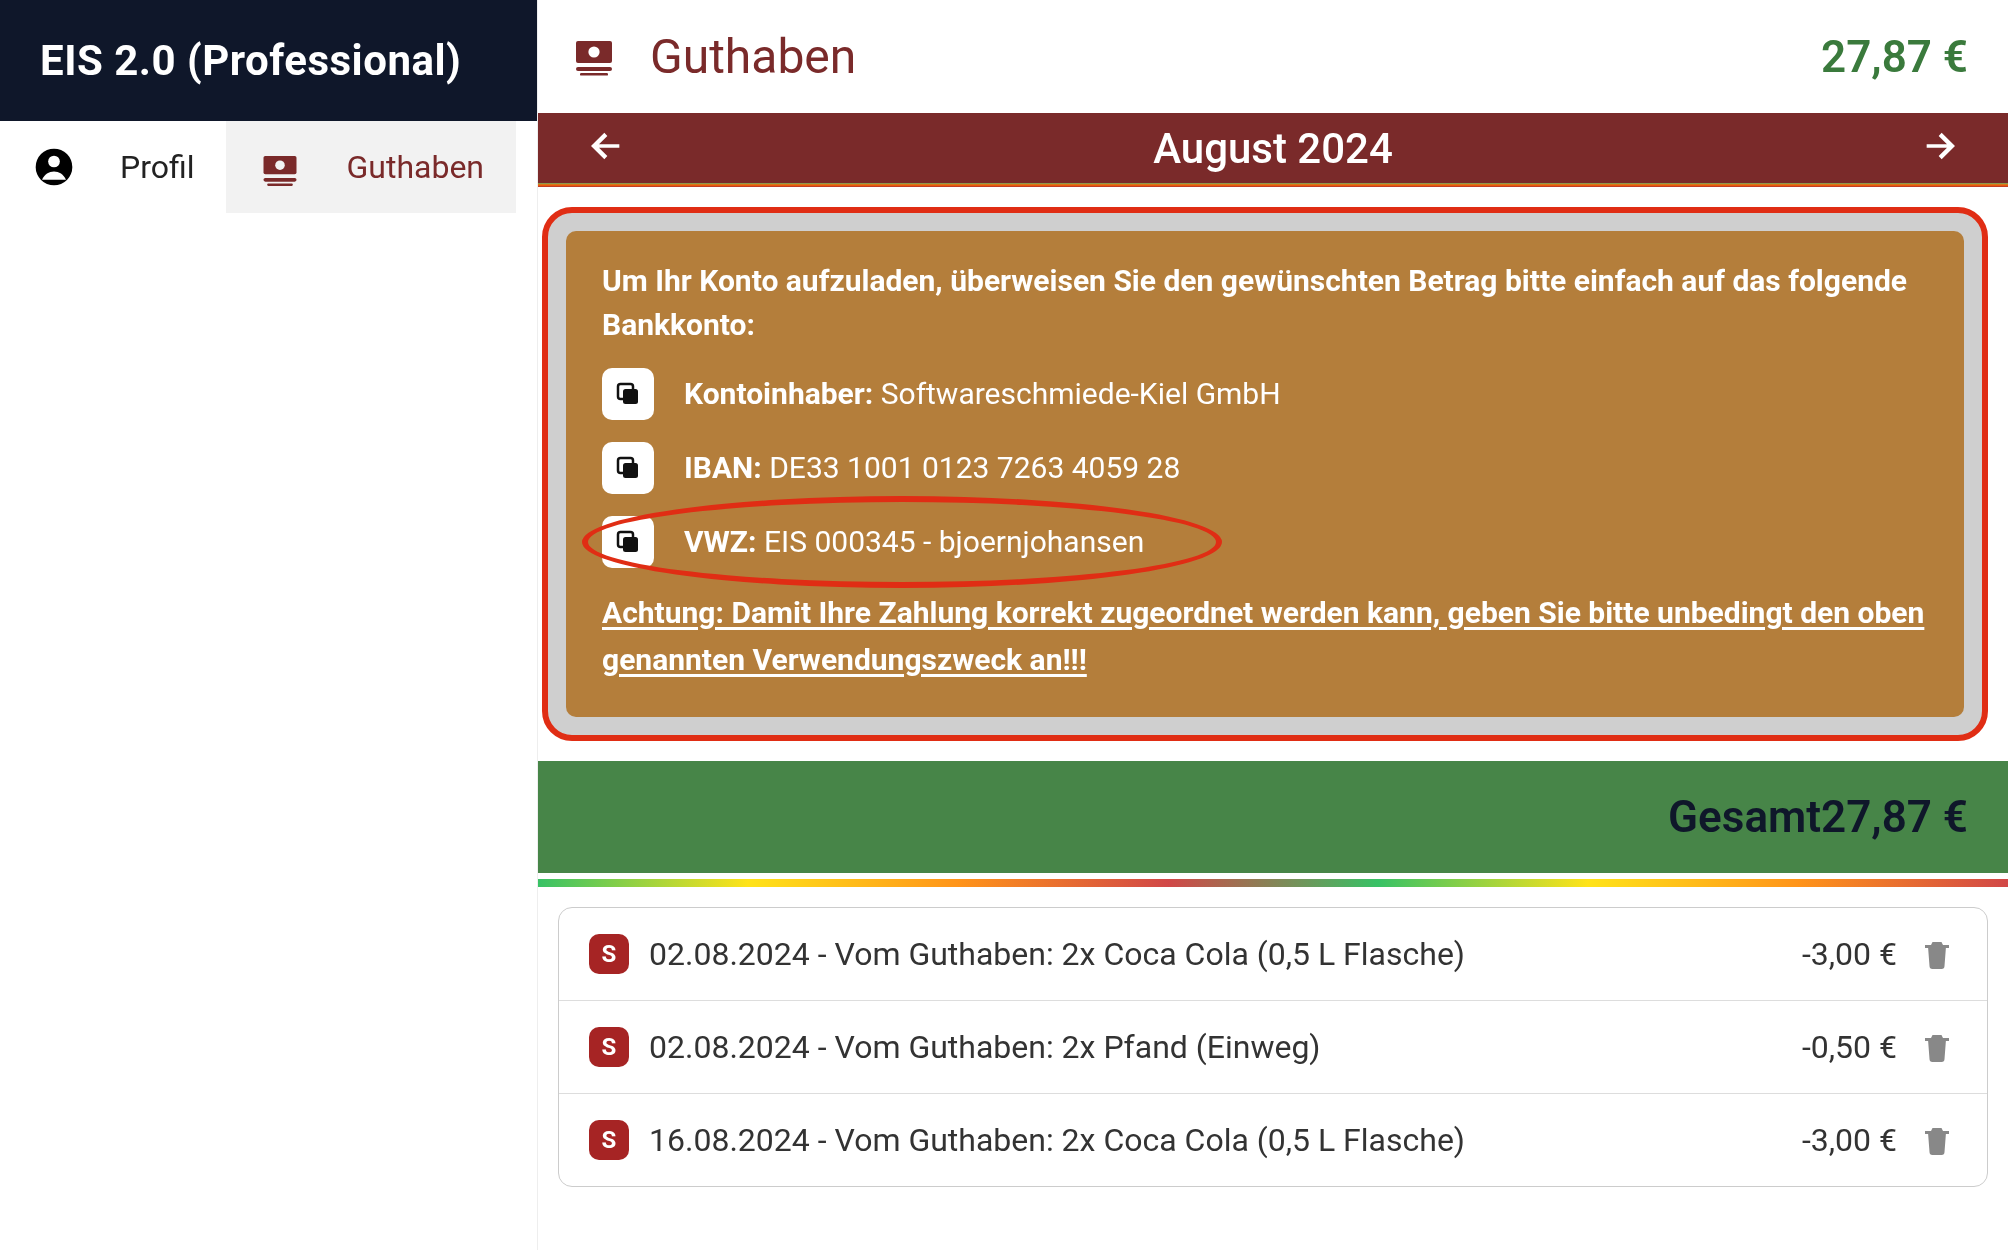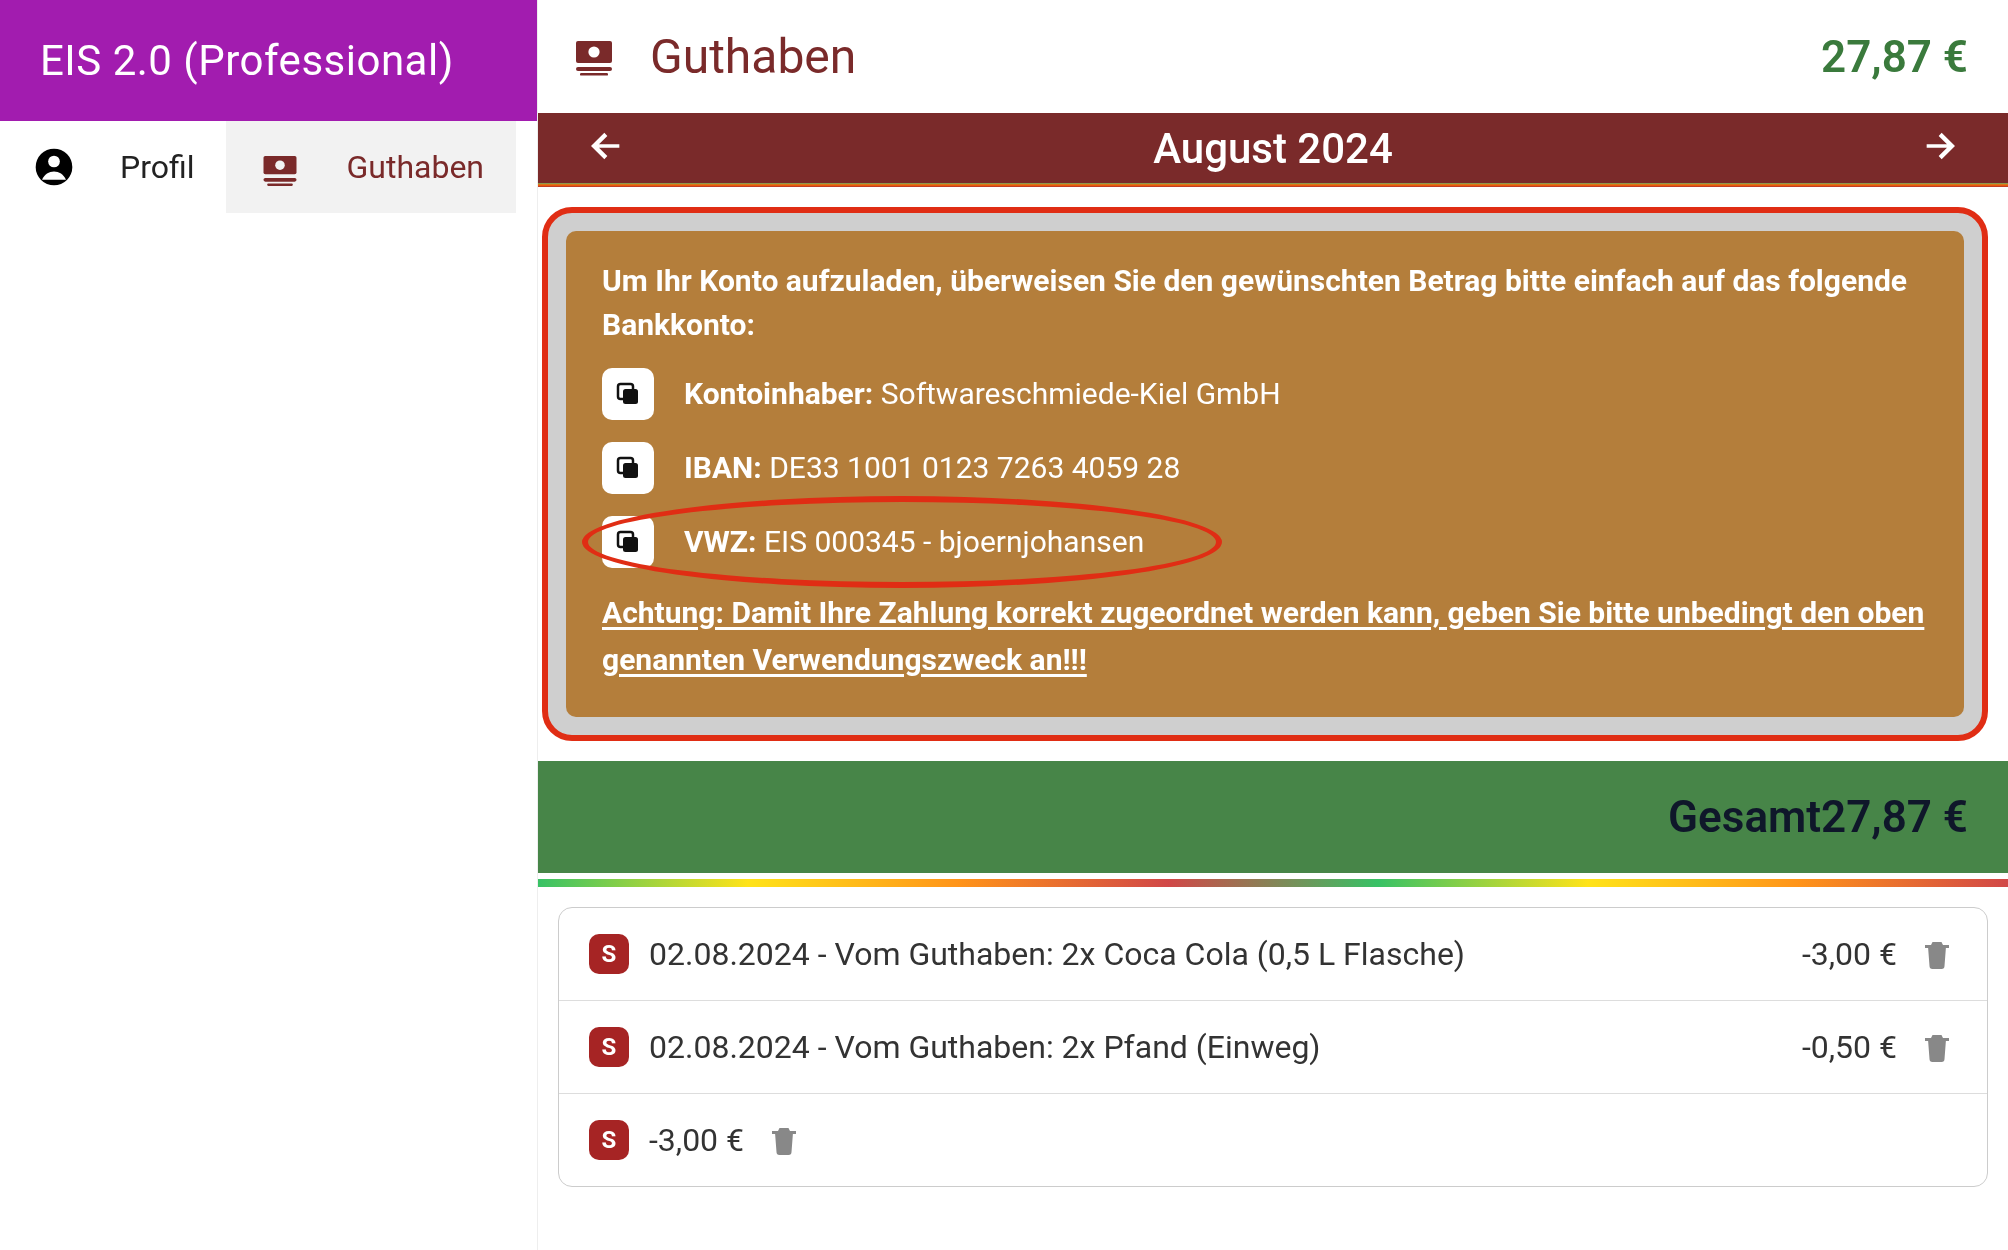--- a/index.html
+++ b/index.html
@@ -1,21 +1,21 @@
 <!DOCTYPE html>
 <html><head>
 <meta charset="utf-8">
 <style>
   * { box-sizing: border-box; }
   html, body { margin:0; padding:0; height:100%; font-family: -apple-system, BlinkMacSystemFont, "Segoe UI", Roboto, Arial, sans-serif; }
   body { display:flex; width:2008px; height:1250px; background:#fff; overflow:hidden; }
 
   
   .sidebar { width:538px; flex-shrink:0; background:#fff; border-right:1px solid #eee; display:flex; flex-direction:column; }
-  .sidebar-header { background:#a21caf; color:#fff; padding:36px 40px 36px 40px; font-size:42px; font-weight:400; letter-spacing:0.5px; }
+  .sidebar-header { background:#0f172a; color:#fff; padding:36px 40px 36px 40px; font-size:42px; font-weight:700; letter-spacing:0.5px; }
   .nav { display:flex; flex-direction:row; }
   .nav-item { display:flex; align-items:center; gap:44px; padding:24px 32px; font-size:32px; color:#222; cursor:pointer; }
   .nav-item.active { background:#f2f2f2; color:#7a2a2a; }
   .nav-item .nav-icon { width:44px; height:44px; display:flex; align-items:center; justify-content:center; }
   .nav-item.active .nav-icon svg { fill:#7a2a2a; }
   .nav-item .nav-icon svg { width:44px; height:44px; }
   .nav-sep { height:1px; background:#ddd; margin:0 0; }
 
   
   .main { flex:1; display:flex; flex-direction:column; min-width:0; }
@@ -217,20 +217,21 @@
           <div class="tx-amount">-0,50 €</div>
           <div class="tx-del">
             <svg viewBox="0 0 24 24">
                 <path d="M6 7h12l-1 13a2 2 0 0 1-2 2H9a2 2 0 0 1-2-2L6 7zm3-3h6l1 2H8l1-2zM4 6h16v2H4z"></path>
               </svg>
           </div>
         </div>
 
         <div class="tx-row">
           <div class="tx-badge">S</div>
+          <div class="tx-text">16.08.2024 - Vom Guthaben: 2x Coca Cola (0,5 L Flasche)</div>
           <div class="tx-amount">-3,00 €</div>
           <div class="tx-del">
             <svg viewBox="0 0 24 24">
                 <path d="M6 7h12l-1 13a2 2 0 0 1-2 2H9a2 2 0 0 1-2-2L6 7zm3-3h6l1 2H8l1-2zM4 6h16v2H4z"></path>
               </svg>
           </div>
         </div>
 
       </div>
 

